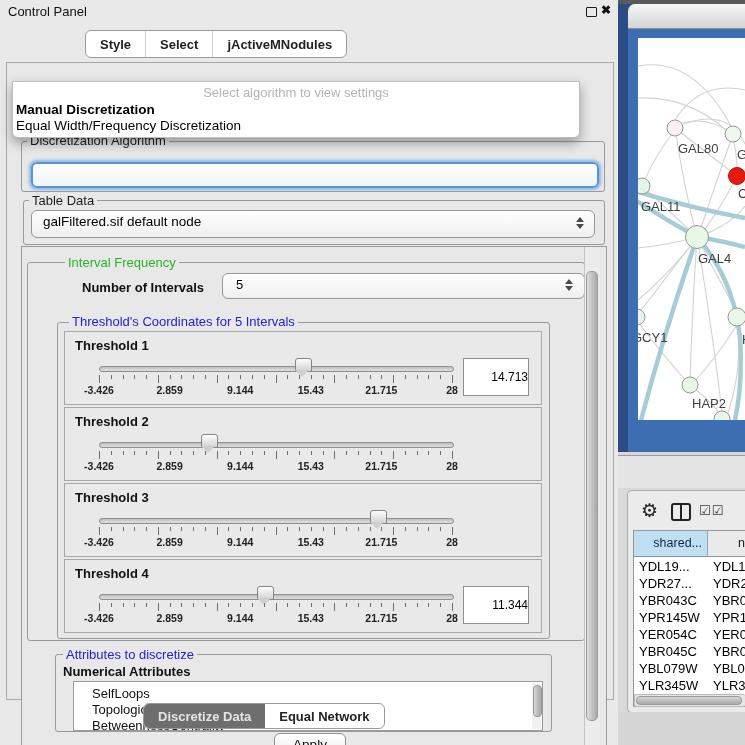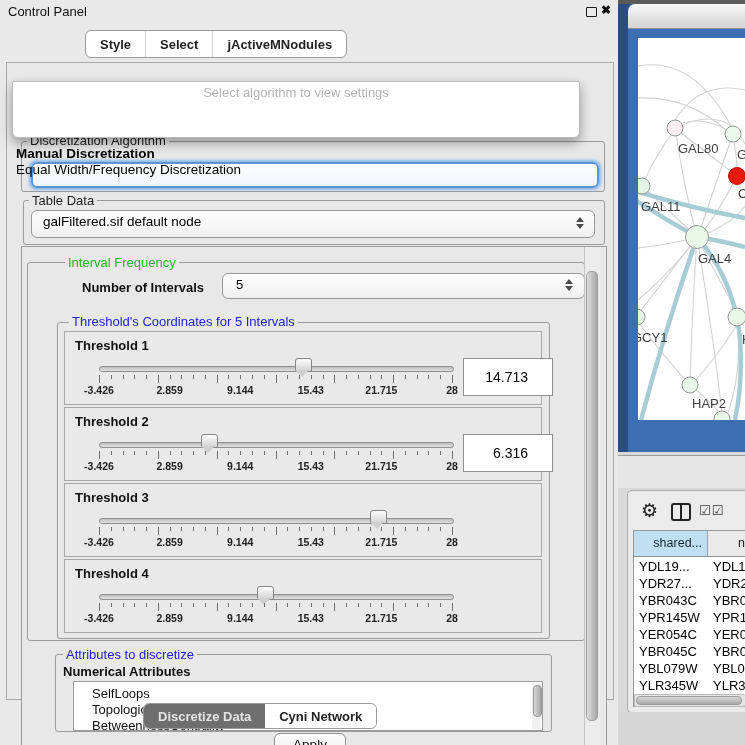--- a/index.html
+++ b/index.html
@@ -45,21 +45,21 @@
           border-bottom:5px solid #4a4a4a;}
   .dn-tri{width:0;height:0;border-left:4px solid transparent;border-right:4px solid transparent;
           border-top:5px solid #4a4a4a;margin-top:2px;}
   #td-spin{left:569px;top:154px;}
   #num-spin{left:558px;top:216px;}
 
   
   #popup{left:12px;top:81px;width:566px;height:55px;background:#fff;border:1px solid #bcbcbc;
          border-radius:2px 2px 6px 6px;box-shadow:0 5px 12px rgba(0,0,0,.35);z-index:40;}
   #popup-prompt{left:0;top:3px;width:566px;text-align:center;font-size:13px;color:#b4b4b4;}
-  .popup-item{left:3px;font-size:13.5px;color:#000;white-space:nowrap;margin-top:44px;}
+  .popup-item{left:3px;font-size:13.5px;color:#000;white-space:nowrap;}
 
   
   #scrollpane{left:14px;top:183px;width:584px;height:513px;border:1px solid #9c9c9c;background:#e8e8e8;overflow:hidden;}
   #vscroll{left:577px;top:184px;width:15px;height:511px;background:#ececec;border-left:1px solid #c3c3c3;}
   #vscroll-thumb{left:579px;top:208px;width:10px;height:448px;border-radius:5px;
                  background:linear-gradient(90deg,#dedede,#a8a8a8);border:1px solid #9c9c9c;}
 
   #int-group{left:20px;top:199px;width:556px;height:377px;}
   #int-label{left:58px;top:192px;color:#28b428;}
   #num-label{left:75px;top:217px;font-size:13px;font-weight:bold;color:#111;}
@@ -76,21 +76,21 @@
   .slider-thumb{position:absolute;top:26px;width:15px;height:12px;border:1px solid #858585;
                 border-radius:3px 3px 1px 1px;background:linear-gradient(#fdfdfd,#d2d2d2);}
   .slider-thumb::after{content:"";position:absolute;left:-1px;top:11px;width:0;height:0;
                 border-left:7.5px solid transparent;border-right:7.5px solid transparent;
                 border-top:7px solid #cfcfcf;}
   .ticks{position:absolute;left:34px;top:43px;width:353px;height:9px;}
   .tick{position:absolute;top:0;width:1px;background:#6e6e6e;}
   .tick-labels{position:absolute;left:34px;top:52px;width:353px;height:14px;}
   .tick-lab{position:absolute;transform:translateX(-50%);font-size:10.5px;font-weight:600;color:#222;white-space:nowrap;}
   .thr-value{position:absolute;left:398px;top:26px;width:64px;height:36px;background:#fff;
-             border:1px solid #8f8f8f;font-size:14px;color:#000;text-align:right;line-height:36px;padding-right:24px;}
+             border:1px solid #8f8f8f;font-size:12px;color:#000;text-align:right;line-height:36px;padding-right:0;}
 
   #attr-group{left:48px;top:591px;width:495px;height:76px;}
   #attr-label{left:56px;top:584px;color:#2121d6;}
   #attr-sublabel{left:56px;top:601px;font-size:13px;font-weight:bold;color:#111;}
   #attr-list{left:66px;top:618px;width:468px;height:48px;background:#fff;border:1px solid #9b9b9b;overflow:hidden;}
   .attr-item{position:absolute;left:18px;font-size:13px;color:#111;white-space:nowrap;}
   #attr-scroll{position:absolute;right:1px;top:1px;width:9px;height:46px;background:#f0f0f0;}
   #attr-scroll-thumb{position:absolute;left:1px;top:2px;width:7px;height:30px;border-radius:4px;
                      background:linear-gradient(90deg,#d8d8d8,#a5a5a5);border:1px solid #999;}
 
@@ -267,21 +267,20 @@
             <span class="tick" style="left: 353px; height: 8px;"></span>
           </div>
         <div class="tick-labels">
             <span class="tick-lab" style="left: 0px;">-3.426</span>
             <span class="tick-lab" style="left: 70.6px;">2.859</span>
             <span class="tick-lab" style="left: 141.2px;">9.144</span>
             <span class="tick-lab" style="left: 211.8px;">15.43</span>
             <span class="tick-lab" style="left: 282.4px;">21.715</span>
             <span class="tick-lab" style="left: 353px;">28</span>
           </div>
-        <div class="thr-value">6.316</div>
       </div>
       <div class="abs thr-panel" style="top:420px">
         <span class="thr-title">Threshold 3</span>
         <div class="slider-track"></div>
         <div class="slider-thumb" style="left: 305.364px;"></div>
         <div class="ticks">
             <span class="tick" style="left: 0px; height: 8px;"></span>
             <span class="tick" style="left: 11.7667px; height: 4px;"></span>
             <span class="tick" style="left: 23.5333px; height: 4px;"></span>
             <span class="tick" style="left: 35.3px; height: 4px;"></span>
@@ -360,20 +359,21 @@
             <span class="tick" style="left: 353px; height: 8px;"></span>
           </div>
         <div class="tick-labels">
             <span class="tick-lab" style="left: 0px;">-3.426</span>
             <span class="tick-lab" style="left: 70.6px;">2.859</span>
             <span class="tick-lab" style="left: 141.2px;">9.144</span>
             <span class="tick-lab" style="left: 211.8px;">15.43</span>
             <span class="tick-lab" style="left: 282.4px;">21.715</span>
             <span class="tick-lab" style="left: 353px;">28</span>
           </div>
+        <div class="thr-value">11.344</div>
       </div>
 
       <div id="attr-group" class="abs gbox"></div>
       <span id="attr-label" class="abs glabel">Attributes to discretize</span>
       <span id="attr-sublabel" class="abs">Numerical Attributes</span>
       <div id="attr-list" class="abs">
         <span class="attr-item" style="top:4px">SelfLoops</span>
         <span class="attr-item" style="top:20px">TopologicalCoefficient</span>
         <span class="attr-item" style="top:36px">BetweennessCentrality</span>
         <div id="attr-scroll">
@@ -391,21 +391,21 @@
       <div id="popup-prompt" class="abs">Select algorithm to view settings</div>
       <div class="popup-item abs" style="top:20px;font-weight:bold">Manual Discretization</div>
       <div class="popup-item abs" style="top:36px">Equal Width/Frequency Discretization</div>
     </div>
 
     <div id="bottom-tabs" class="abs">
       <div class="seg dark">
         <span>Discretize Data</span>
       </div>
       <div class="seg">
-        <span>Cyni Network</span>
+        <span>Equal Network</span>
       </div>
     </div>
   </div>
 
   <div id="right-bg" class="abs"></div>
   <div id="right-top-shadow" class="abs"></div>
   <div id="navy-strip" class="abs"></div>
   <div id="blue-frame" class="abs"></div>
   <div id="mac-titlebar" class="abs">
     

